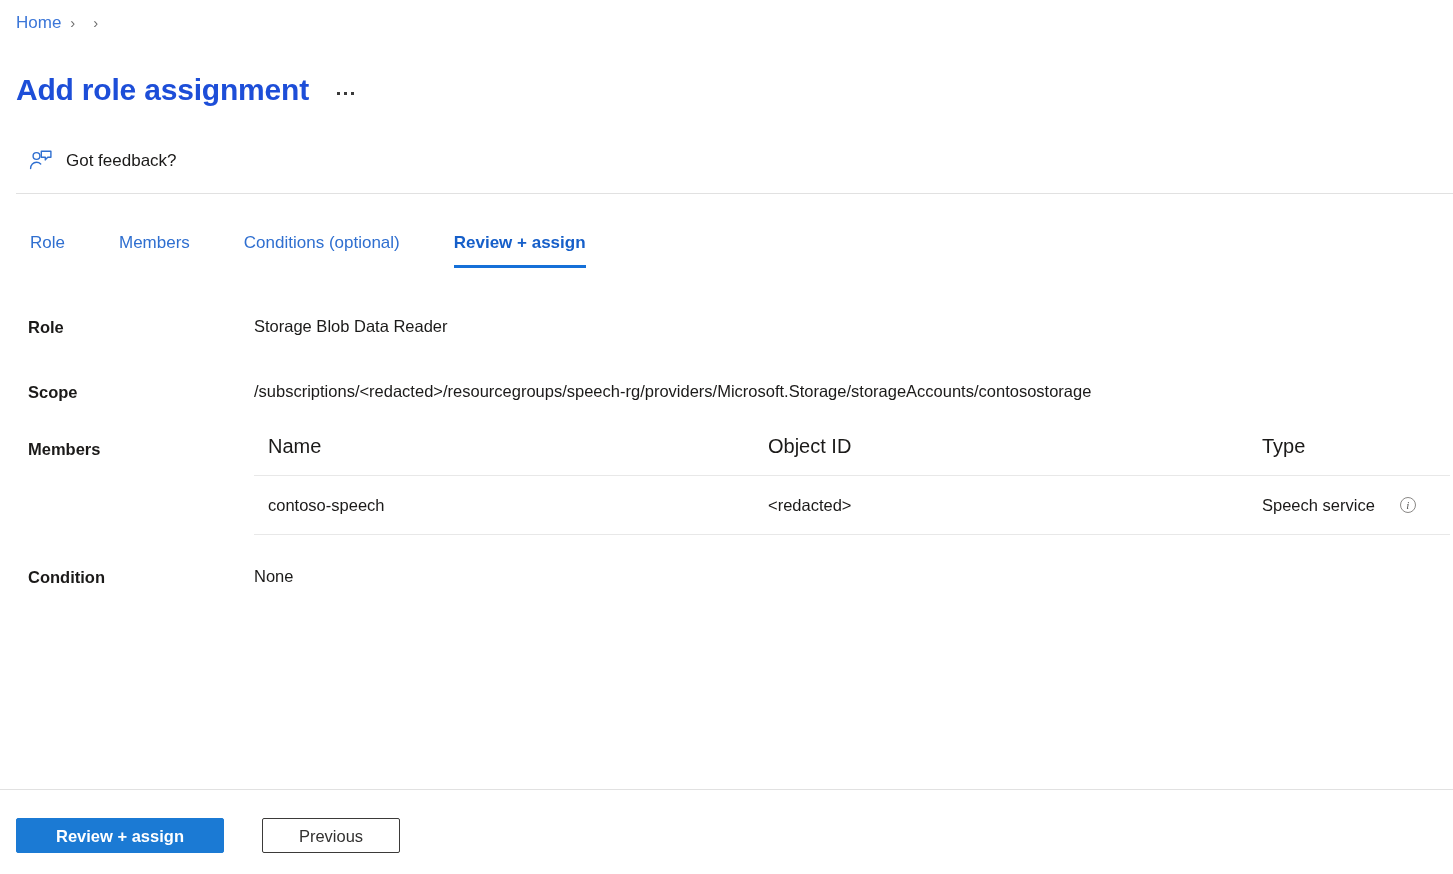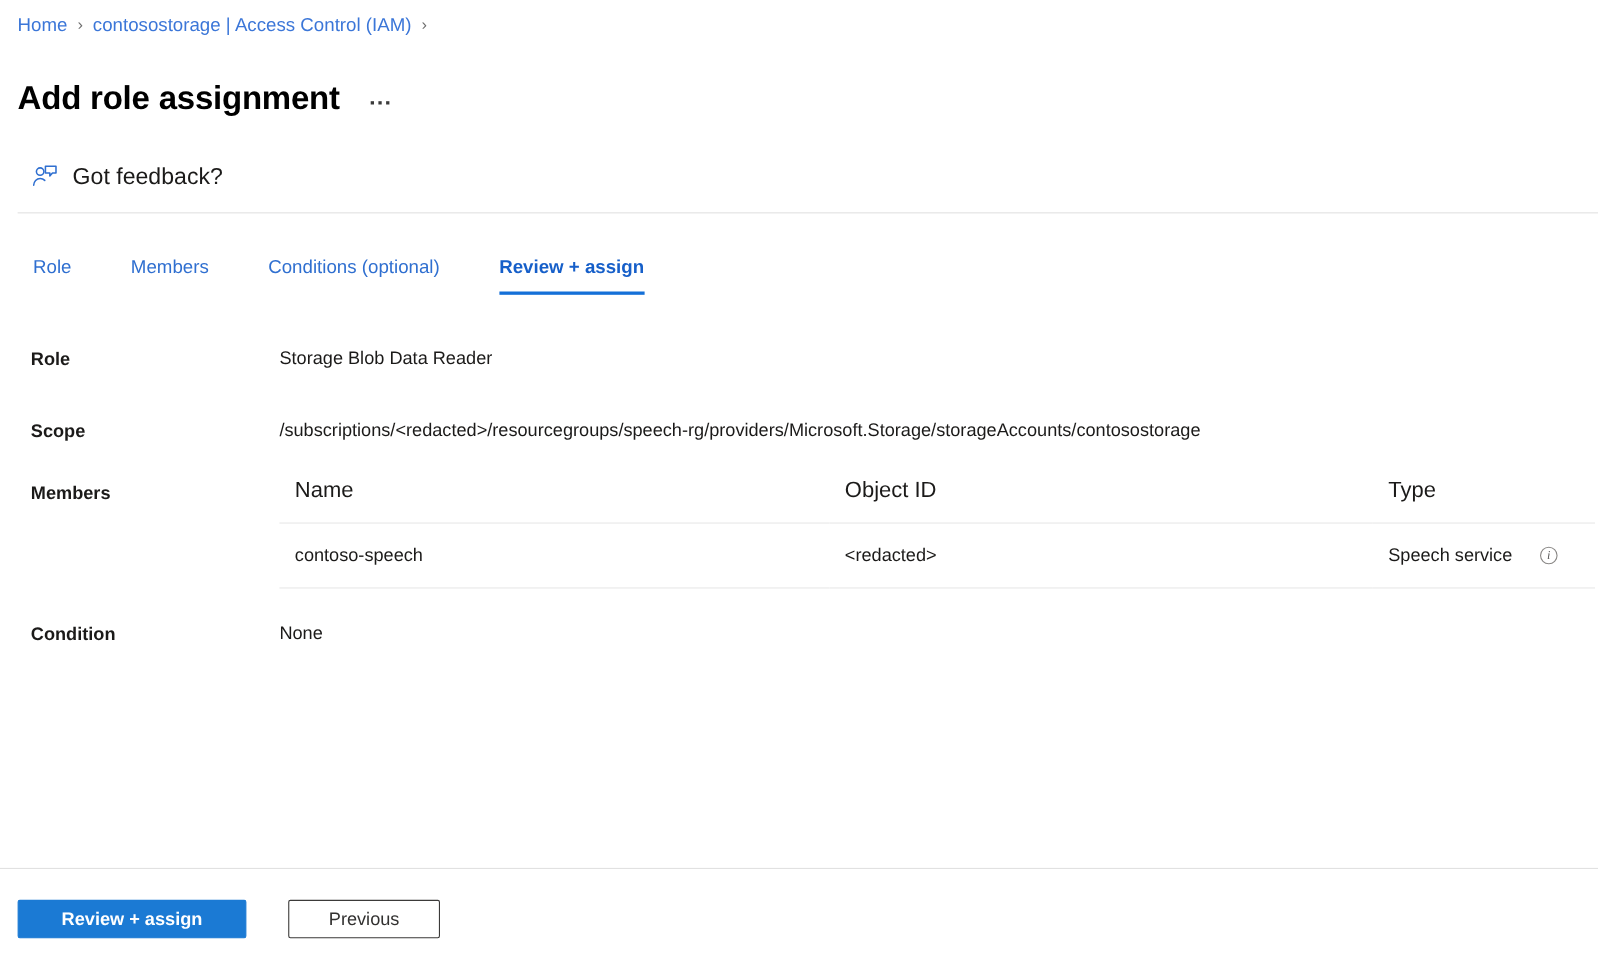--- a/index.html
+++ b/index.html
@@ -48,21 +48,21 @@
   .title-row {
     position: absolute;
     left: 16px;
     top: 50px;
     display: flex;
     align-items: center;
   }
   .page-title {
     font-size: 30px;
     font-weight: 600;
-    color: #000000;
+    color: #1d4ed8;
     letter-spacing: -0.2px;
     line-height: 40px;
   }
   .ellipsis-btn {
     margin-left: 25px;
     margin-top: 6px;
     display: flex;
     align-items: center;
     gap: 4px;
     cursor: pointer;
@@ -80,21 +80,21 @@
     position: absolute;
     left: 28px;
     top: 148px;
     display: flex;
     align-items: center;
     cursor: pointer;
   }
   .feedback-icon { width: 26px; height: 26px; display: block; }
   .feedback-label {
     margin-left: 12px;
-    font-size: 21px;
+    font-size: 17px;
     color: #1b1a19;
     line-height: 22px;
   }
   .top-divider {
     position: absolute;
     left: 16px;
     top: 193px;
     width: 1437px;
     height: 1px;
     background: #e1e1e1;
@@ -262,21 +262,20 @@
   }
 </style>
 </head>
 <body>
 
 <div class="page">
 
   <nav class="breadcrumb">
     <span class="crumb-link">Home</span>
     <span class="crumb-sep">›</span>
-    <span class="crumb-link">contosostorage | Access Control (IAM)</span>
     <span class="crumb-sep">›</span>
   </nav>
 
   <div class="title-row">
     <h1 class="page-title">Add role assignment</h1>
     <div class="ellipsis-btn">
       <span class="dot"></span>
       <span class="dot"></span>
       <span class="dot"></span>
     </div>

